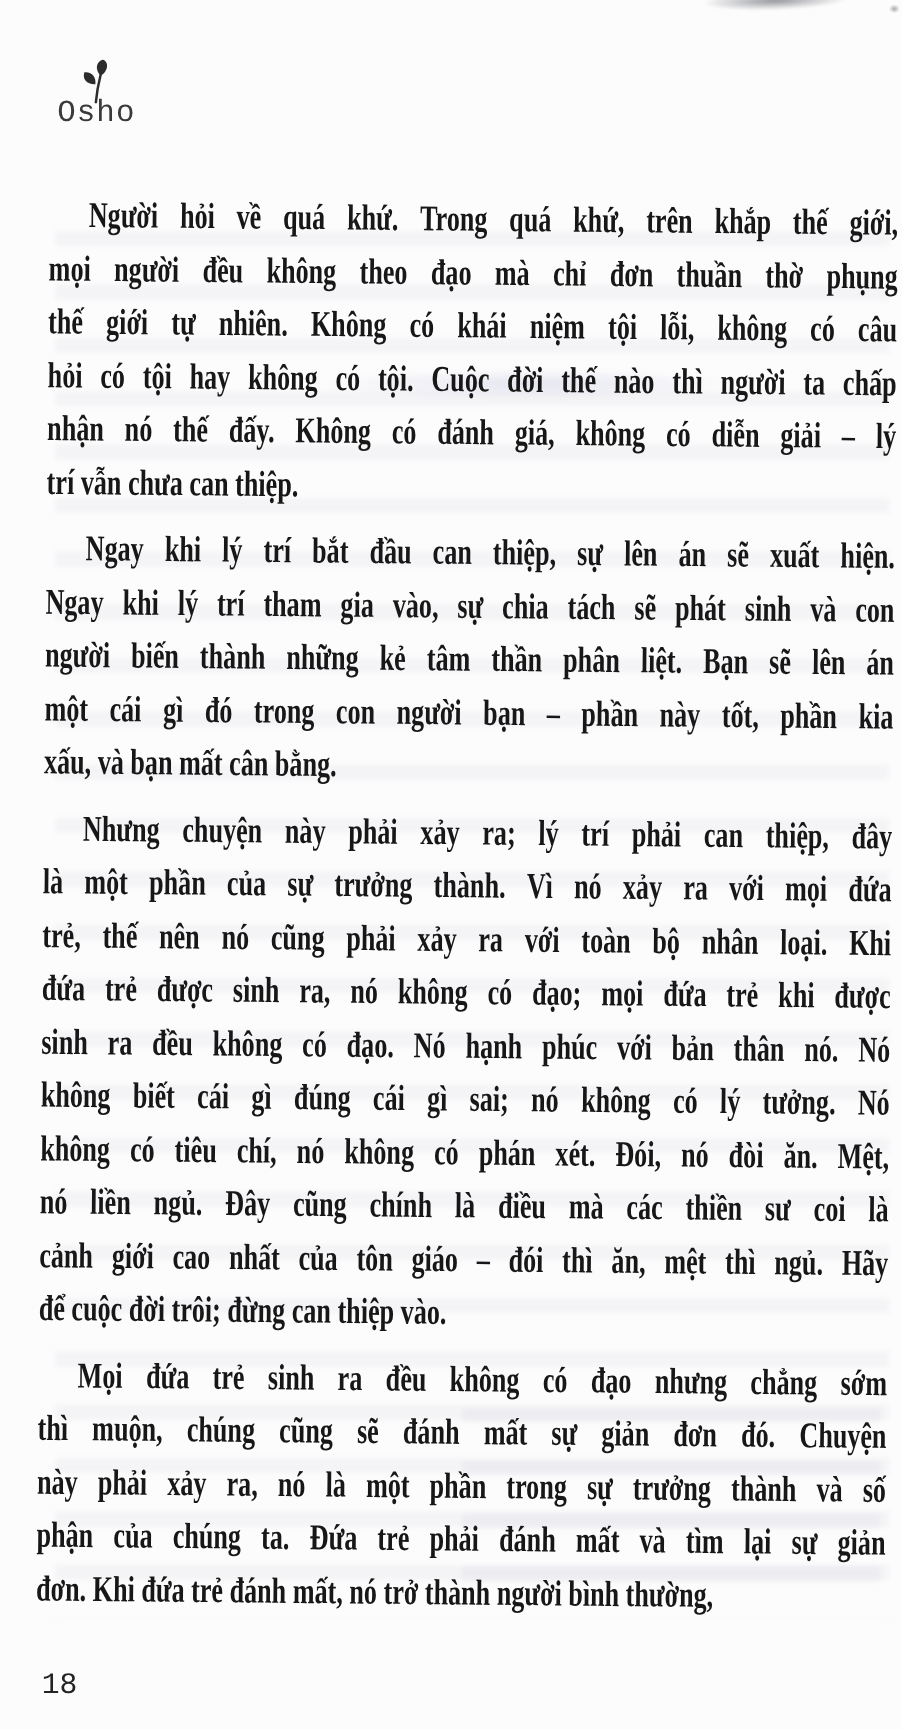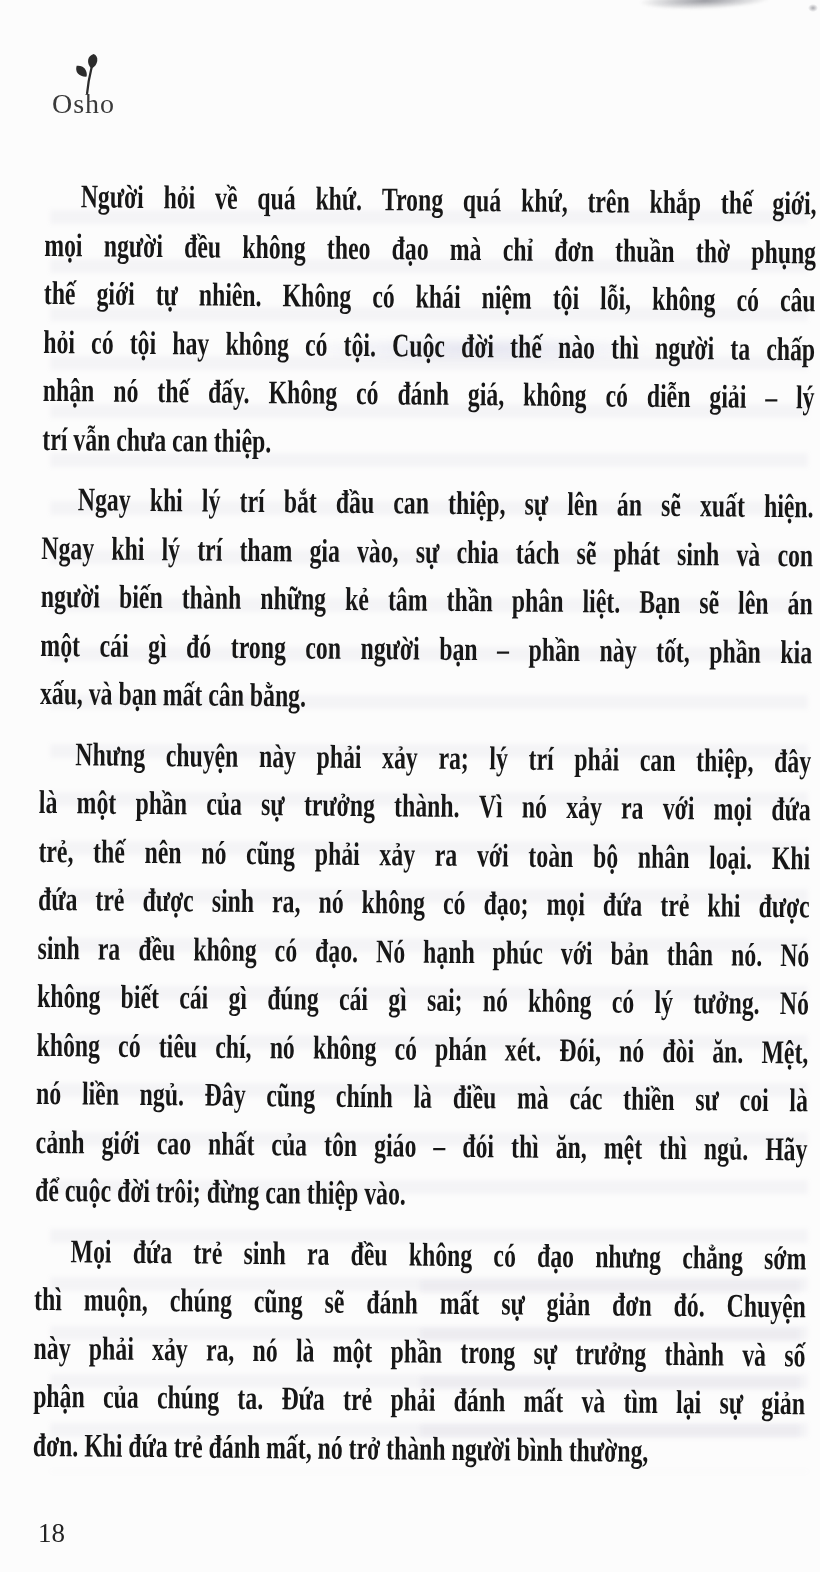--- a/index.html
+++ b/index.html
@@ -12,21 +12,21 @@
   }
   .page{
     position:absolute;inset:0;
     background:#fcfcfc;
   }
   
   .logo{position:absolute;left:52px;top:52px;width:120px;height:72px;}
   .leaf-icon{position:absolute;left:16px;top:2px;}
   .logo-text{
     position:absolute;left:0px;top:36px;
-    font-family:Liberation Serif, serif;
+    font-family:Liberation Mono, monospace;
     font-size:28px;color:#3a3a3a;letter-spacing:1px;
   }
   
   .text-skew{
     position:absolute;left:45px;top:172px;width:772px;
     transform:rotate(0.55deg);transform-origin:0 0;
   }
   .text-cond{
     transform:scaleX(0.72);transform-origin:0 0;
     width:1072px;
@@ -74,21 +74,21 @@
     transform:rotate(-2deg);
     filter:blur(1px);
   }
   .corner-tick{
     position:absolute;left:808px;top:4px;width:10px;height:8px;
     background:radial-gradient(ellipse, rgba(90,90,100,0.5), rgba(90,90,100,0) 70%);
   }
   
   .page-number{
     position:absolute;left:38px;top:1518px;
-    font-family:Liberation Serif, serif;
+    font-family:Liberation Mono, monospace;
     font-size:27px;color:#242424;
   }
 </style>
 </head>
 <body>
 
 <div class="page">
 
   <div class="showthrough"></div>
   <div class="ghost-heading"></div>

